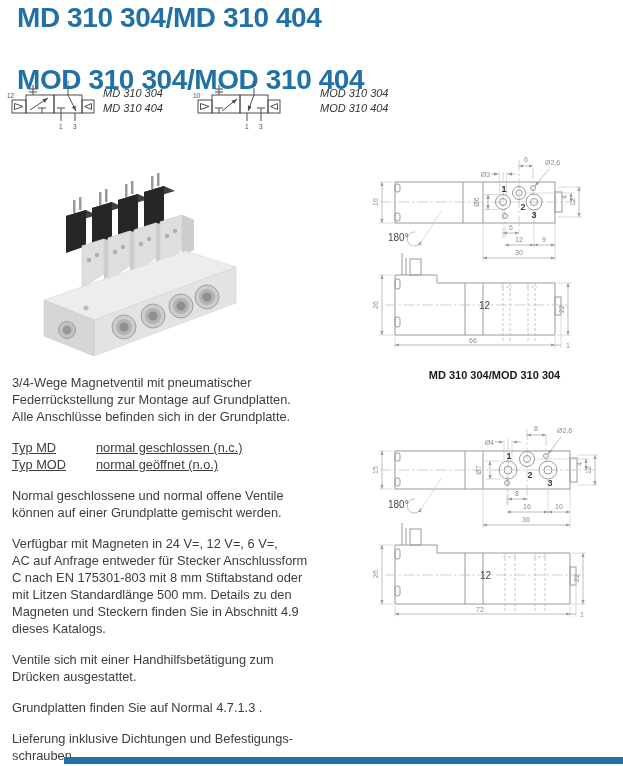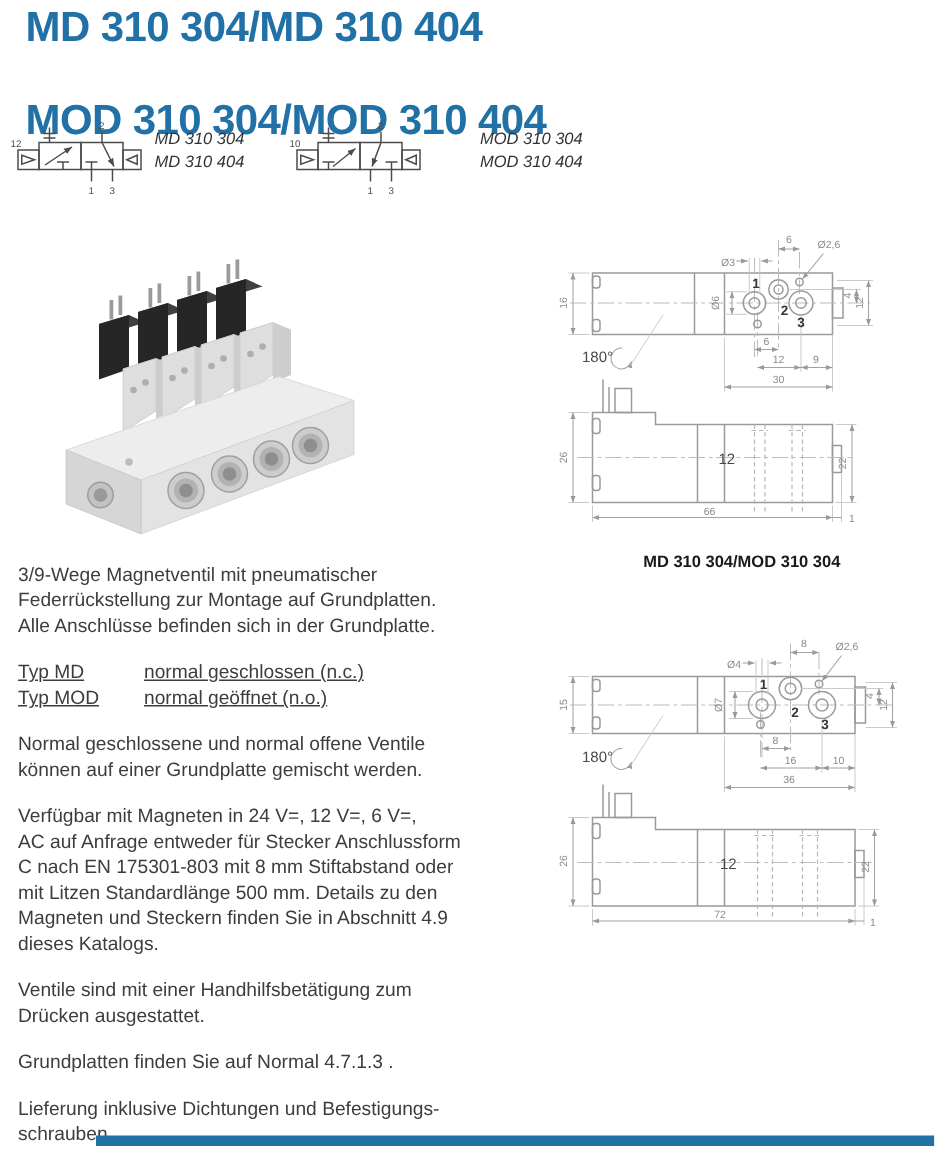--- a/index.html
+++ b/index.html
@@ -172,42 +172,42 @@
           <circle cx="145" cy="156" r="8" fill="#b2b2b2"></circle>
           <circle cx="145" cy="156" r="4.5" fill="#8e8e8e"></circle>
         <circle cx="171" cy="147" r="12" fill="#cdcdcd" stroke="#a0a0a0"></circle>
           <circle cx="171" cy="147" r="8" fill="#b2b2b2"></circle>
           <circle cx="171" cy="147" r="4.5" fill="#8e8e8e"></circle>
       </g>
     </svg>
   </div>
 
   <div class="body-text">
-    <p class="para">3/9-Wege Magnetventil mit pneumatischer
+    <p class="para">3/4-Wege Magnetventil mit pneumatischer
 Federrückstellung zur Montage auf Grundplatten.
 Alle  Anschlüsse befinden sich in der Grundplatte.</p>
     <div style="margin:0 0 14px 0">
       <div class="typerow">
         <span class="typename">Typ MD</span>
         <span>normal geschlossen (n.c.)</span>
       </div>
       <div class="typerow">
         <span class="typename">Typ MOD</span>
         <span>normal geöffnet (n.o.)</span>
       </div>
     </div>
     <p class="para">Normal geschlossene und normal offene Ventile
 können auf einer Grundplatte gemischt werden.</p>
     <p class="para">Verfügbar mit Magneten in 24 V=, 12 V=, 6 V=,
 AC auf Anfrage entweder für Stecker Anschlussform
 C nach EN 175301-803 mit 8 mm Stiftabstand oder
 mit Litzen Standardlänge 500 mm. Details zu den
 Magneten und Steckern finden Sie in Abschnitt 4.9
 dieses Katalogs.</p>
-    <p class="para">Ventile sind mit einer Handhilfsbetätigung zum
+    <p class="para">Ventile sich mit einer Handhilfsbetätigung zum
 Drücken ausgestattet.</p>
     <p class="para">Grundplatten finden Sie auf Normal 4.7.1.3 .</p>
     <p class="para">Lieferung inklusive Dichtungen und Befestigungs-
 schrauben.</p>
   </div>
 
   <div style="position:absolute;left:368px;top:146px;">
     <svg width="253" height="215" viewBox="0 0 253 215">
       <defs>
         <marker id="d1" viewBox="0 0 10 10" refX="9" refY="5" markerWidth="7" markerHeight="7" orient="auto-start-reverse">

